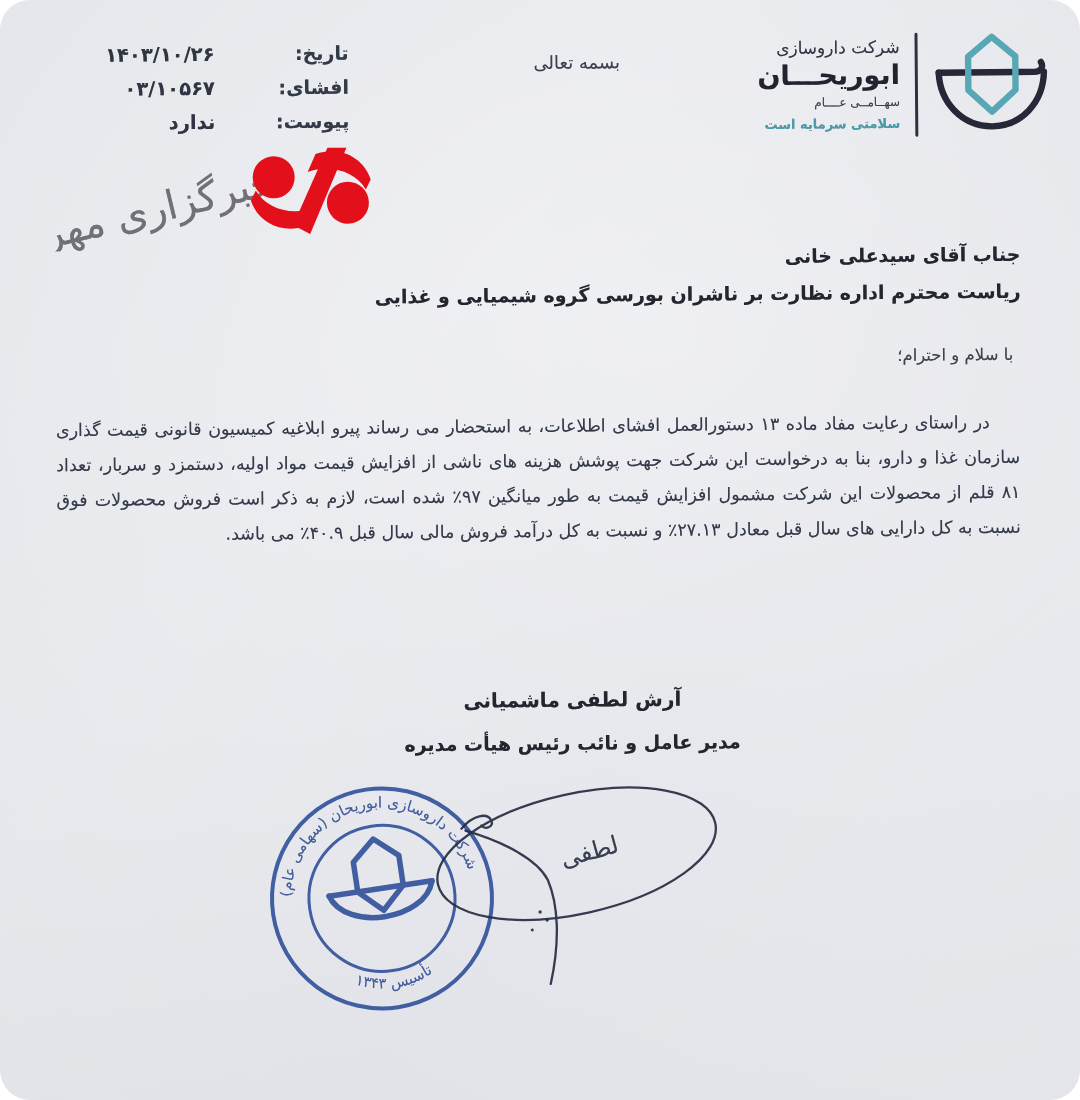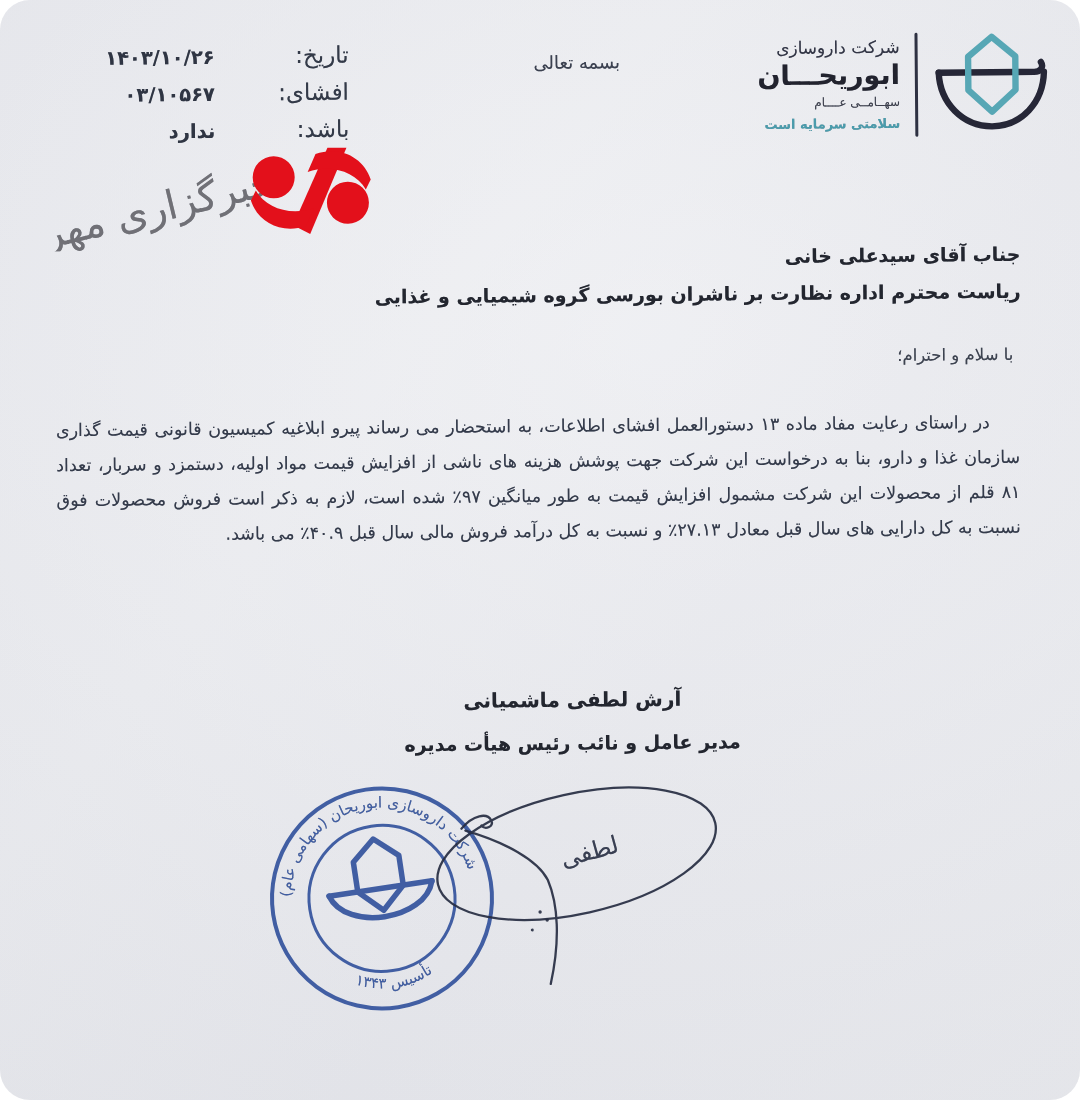--- a/index.html
+++ b/index.html
@@ -7,21 +7,21 @@
        font-family:"DejaVu Sans",sans-serif;}
   .photo{position:absolute;inset:0;border-radius:30px;
          background:linear-gradient(128deg,#e8e9ee 0%,#ebecf0 35%,#e7e8ed 62%,#eaebef 100%);}
   .photo::after{content:"";position:absolute;inset:0;border-radius:30px;
          background:radial-gradient(120% 90% at 60% 30%,rgba(255,255,255,.25),rgba(120,125,140,.07));}
   .content{position:absolute;inset:0;transform:rotate(-0.5deg);transform-origin:50% 40%;}
   .fa{direction:rtl;unicode-bidi:plaintext;}
   
   .meta{position:absolute;left:62px;top:40px;width:290px;direction:rtl;color:#333a48;}
   .meta-row{display:flex;align-items:baseline;margin-bottom:11px;}
-  .meta-label{width:78px;font-size:23px;font-weight:400;}
+  .meta-label{width:78px;font-size:19px;font-weight:700;}
   .meta-value{width:156px;margin-right:56px;text-align:right;font-size:19.5px;font-weight:700;color:#2f3543;}
   
   .bismillah{position:absolute;left:480px;top:52px;width:200px;text-align:center;
              font-size:18px;font-weight:500;color:#3b4150;}
   
   .letterhead{position:absolute;right:26px;top:36px;display:flex;align-items:center;gap:15px;}
   .lh-text{width:205px;text-align:right;direction:rtl;line-height:1.15;}
   .lh-line1{font-size:17px;color:#333646;font-weight:500;}
   .lh-name{font-size:27px;font-weight:700;color:#22232e;margin-top:2px;}
   .lh-type{font-size:12px;color:#3c3f4c;margin-top:6px;letter-spacing:1px;}
@@ -57,21 +57,21 @@
   <div class="meta">
     <div class="meta-row">
       <span class="meta-label">تاریخ:</span>
       <span class="meta-value">۱۴۰۳/۱۰/۲۶</span>
     </div>
     <div class="meta-row">
       <span class="meta-label">افشای:</span>
       <span class="meta-value">۰۳/۱۰۵۶۷</span>
     </div>
     <div class="meta-row">
-      <span class="meta-label">باشد:</span>
+      <span class="meta-label">پیوست:</span>
       <span class="meta-value">ندارد</span>
     </div>
   </div>
 
   <div class="bismillah fa">بسمه تعالی</div>
 
   <div class="letterhead">
     <div class="lh-text">
       <div class="lh-line1">شرکت داروسازی</div>
       <div class="lh-name">ابوریحـــان</div>

